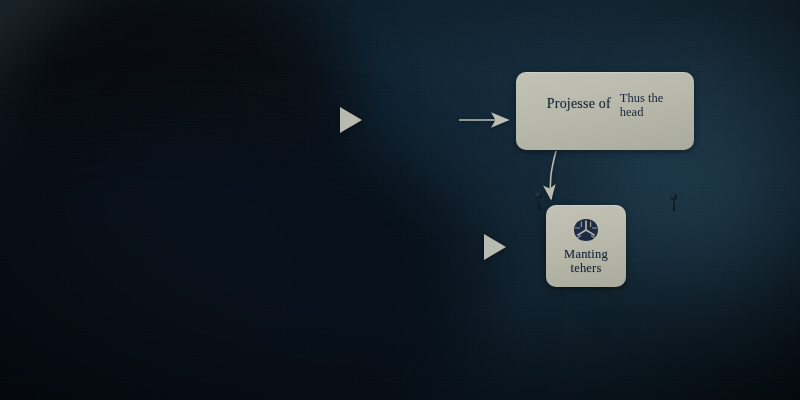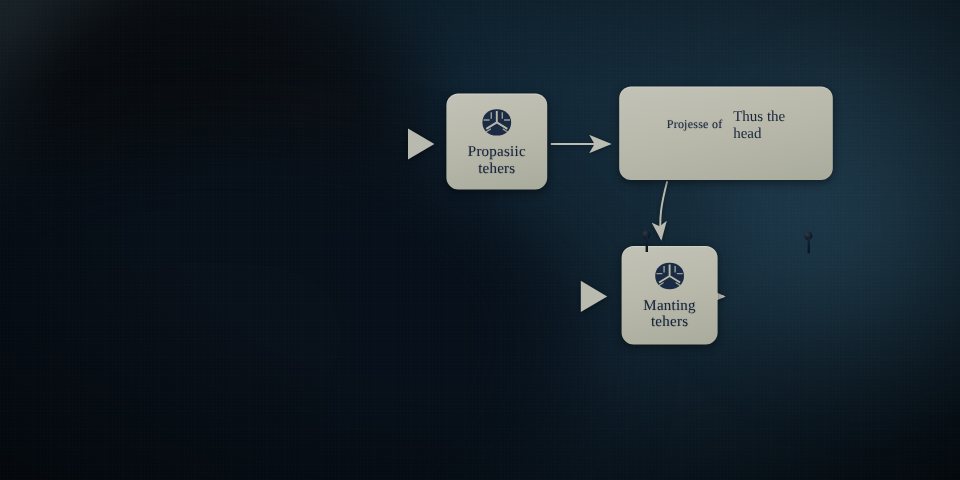--- a/index.html
+++ b/index.html
@@ -70,29 +70,29 @@
     align-items:center; justify-content:center;
     color:#17243a;
     text-align:center;
     filter:blur(0.35px);
   }
   .node-label { line-height:1.12; letter-spacing:.2px; text-shadow:0 0 1px rgba(23,36,58,0.35); }
 
   
   #node-propasiic  { left:372px; top:78px;  width:84px;  height:80px; font-size:12.5px; }
   #node-projesse   { left:516px; top:72px;  width:178px; height:78px; font-size:13.5px; }
-  #node-manting    { left:518px; top:205px; width:80px;  height:82px; font-size:12.5px; }
+  #node-manting    { left:546px; top:205px; width:80px;  height:82px; font-size:12.5px; }
   #node-cunlit     { left:606px; top:207px; width:80px;  height:80px; font-size:11.5px; }
 
   .icon-brain { display:block; margin-bottom:5px; }
   .icon-brain svg { display:block; }
 
   
   .split-line { display:flex; align-items:baseline; justify-content:center; gap:9px; white-space:nowrap; }
-  .split-main { font-size:10px; }
+  .split-main { font-size:14px; }
   .split-sup  { font-size:12.5px; line-height:1.1; text-align:left; position:relative; top:-6px; }
 
   
   .pin { position:absolute; width:5px; height:17px; }
   .pin .head {
     position:absolute; left:-1px; top:0; width:7px; height:7px;
     background:radial-gradient(circle at 34% 30%, #2c3a4c, #0c1420 72%);
     border-radius:50%;
   }
   .pin .needle {
@@ -147,31 +147,20 @@
 
         <path d="M556,151 C551,170 549,182 551,199" fill="none" stroke="#c3c4b7" stroke-width="1.6" marker-end="url(#ah-thin)"></path>
 
         <line x1="599" y1="247" x2="603" y2="247" stroke="#c6c7ba" stroke-width="1.7" marker-end="url(#ah-small)"></line>
       </g>
     </svg>
 
     <div class="tri" id="tri-in-1"></div>
     <div class="tri" id="tri-in-2"></div>
 
-    <div class="node" id="node-propasiic">
-      <span class="icon-brain">
-        <svg width="26" height="24" viewBox="0 0 26 24">
-          <path d="M13 1 C5.5 1 1 6 1 12 C1 18.2 5.8 23 13 23 C20.2 23 25 18.2 25 12 C25 6 20.5 1 13 1 Z" fill="#1b2b44"></path>
-          <path d="M13 2.4 L13 12 M13 12 L4.2 17.4 M13 12 L21.8 17.4" stroke="#b7b8aa" stroke-width="1.6" fill="none"></path>
-          <path d="M8.4 3.6 L8.4 9 M17.6 3.6 L17.6 9 M2 10 L7 10 M19 10 L24 10 M4 20 L8 17.4 M22 20 L18 17.4" stroke="#b7b8aa" stroke-width="1.2" fill="none" opacity=".8"></path>
-        </svg>
-      </span>
-      <span class="node-label">Propasiic</span>
-      <span class="node-label">tehers</span>
-    </div>
 
     <div class="node" id="node-projesse">
       <div class="split-line">
         <span class="split-main node-label">Projesse  of</span>
         <span class="split-sup">
           <span style="display:block">Thus the</span>
           <span style="display:block">head</span>
         </span>
       </div>
     </div>

